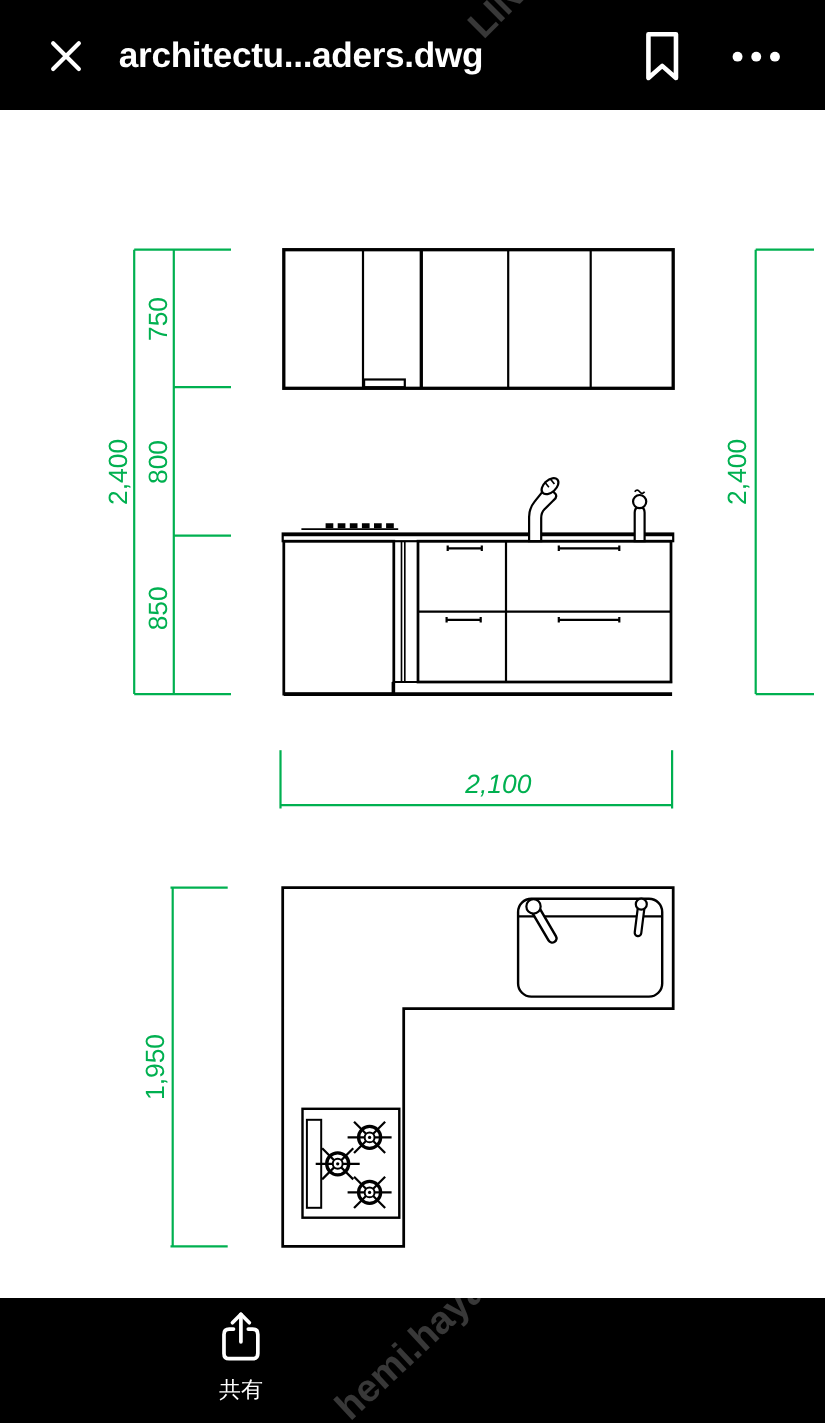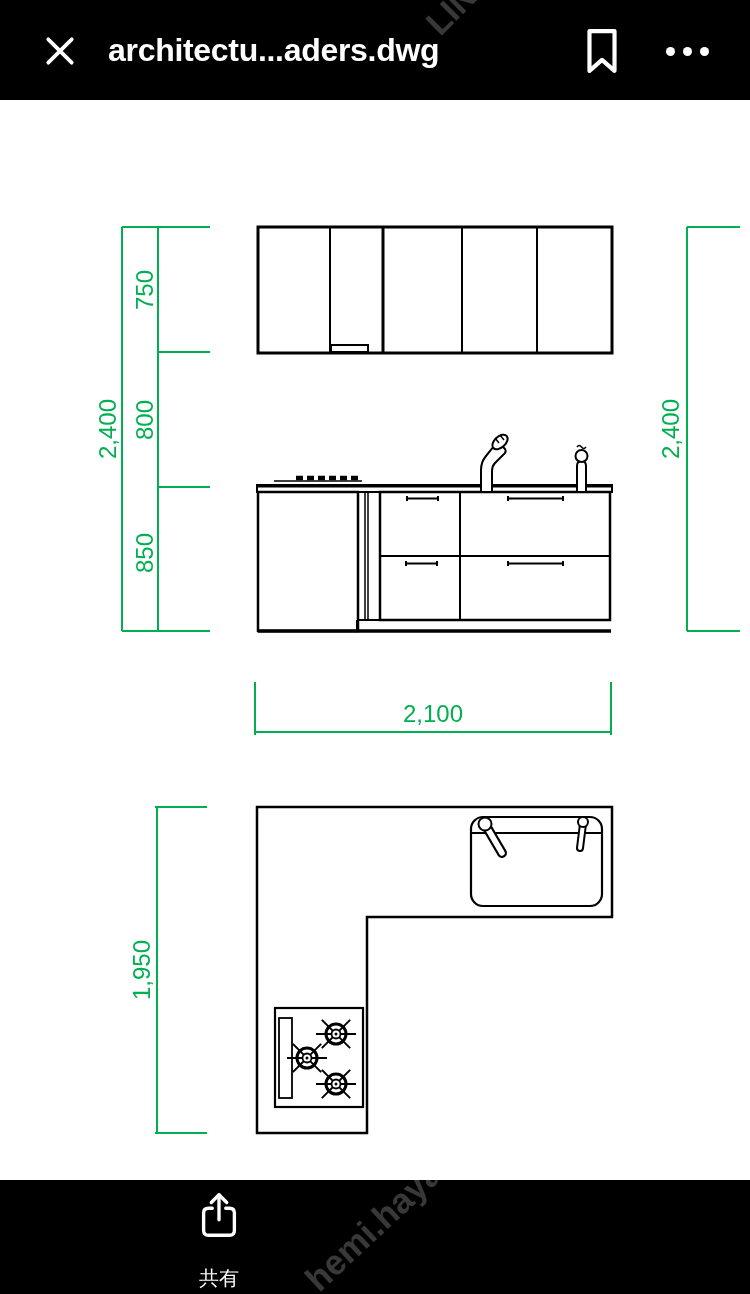--- a/index.html
+++ b/index.html
@@ -41,21 +41,21 @@
   .dim.v{transform:translate(-50%,-50%) rotate(-90deg);}
   .dim.h{transform:translate(-50%,-50%);}
   
   .bottombar{
     position:absolute;left:0;top:1180px;width:750px;height:114px;background:#000;
     overflow:hidden;z-index:3;
   }
   .action-btn{
     position:absolute;top:10px;transform:translateX(-50%);
     background:none;border:none;padding:0;cursor:pointer;
-    display:flex;flex-direction:column;align-items:center;gap:22px;color:#fff;
+    display:flex;flex-direction:column;align-items:center;gap:7px;color:#fff;
   }
   .share-btn{left:219px;}
   .delete-btn{left:529px;}
   .action-label{font-size:20px;color:#fff;font-family:"Liberation Sans","DejaVu Sans",sans-serif;}
 </style>
 </head>
 <body>
 
 <div class="topbar">
   <span class="wm wm-top">LIN</span>
@@ -210,21 +210,21 @@
       <path class="dimline" d="M155 707 H207"></path>
       <path class="dimline" d="M155 1033 H207"></path>
     </g>
   </svg>
 
   <span class="dim v" style="left:108px;top:329px;">2,400</span>
   <span class="dim v" style="left:145px;top:190px;">750</span>
   <span class="dim v" style="left:145px;top:320px;">800</span>
   <span class="dim v" style="left:145px;top:453px;">850</span>
   <span class="dim v" style="left:671px;top:329px;">2,400</span>
-  <span class="dim h" style="left:433px;top:614px;">2,100</span>
+  <span class="dim h" style="left:453px;top:614px;font-style:italic;">2,100</span>
   <span class="dim v" style="left:142px;top:870px;">1,950</span>
 </div>
 
 <div class="bottombar">
   <span class="wm wm-bottom">hemi.haya</span>
 
   <button class="action-btn share-btn">
     <span>
       <svg width="48" height="50" viewBox="0 0 48 52">
         <g stroke="#fff" stroke-width="3.5" fill="none" stroke-linecap="round" stroke-linejoin="round">

